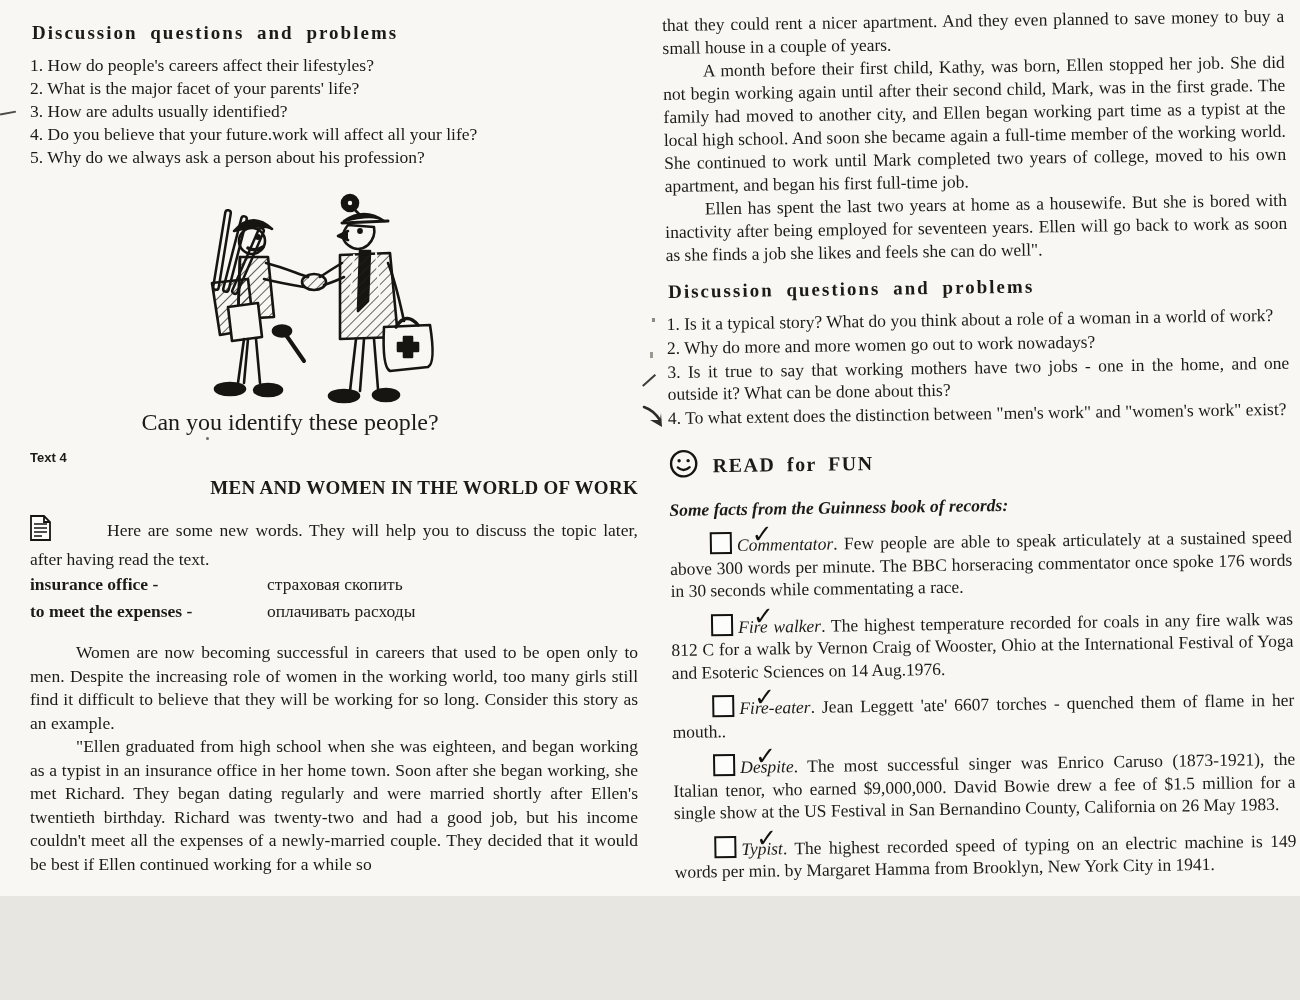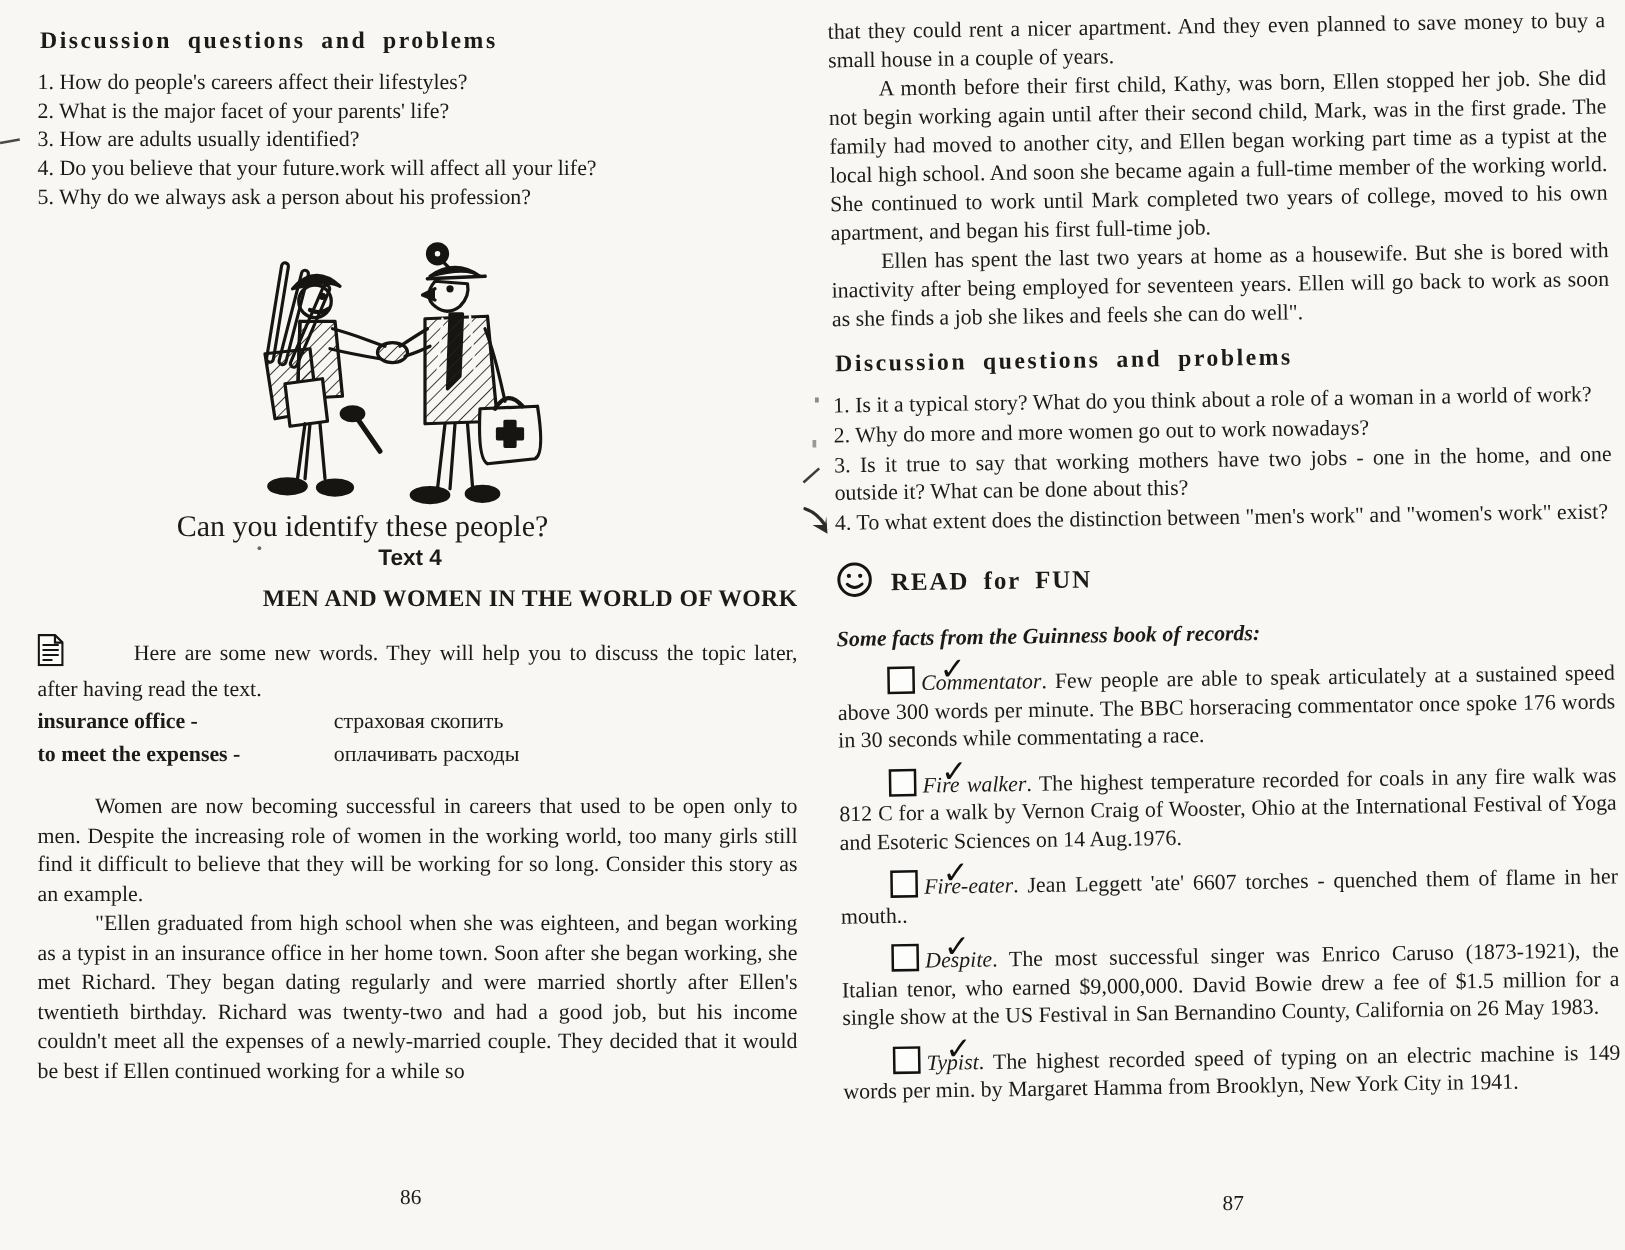--- a/index.html
+++ b/index.html
@@ -1,37 +1,37 @@
 <!DOCTYPE html>
 <html><head>
 <meta charset="utf-8">
 <style>
   html,body{margin:0;padding:0;background:#e8e6e0;}
   .sheet{
-    position:relative;width:1300px;height:1000px;margin:0 auto;
+    position:relative;width:1300px;height:896px;margin:0 auto;
     background:#f8f7f3;overflow:hidden;color:#1c1b18;
     font-family:"Liberation Serif","DejaVu Serif",serif;
   }
   
   .section-heading{
     font-size:19px;font-weight:bold;letter-spacing:2px;word-spacing:6px;
     margin:0 0 10px 2px;
   }
   .q-line{font-size:17.5px;line-height:23px;}
   .para{font-size:17.5px;line-height:23.5px;text-align:justify;margin:0;}
   .indent{text-indent:46px;}
   
   .page-left{position:absolute;left:30px;top:22px;width:608px;}
   .figure-wrap{margin-top:10px;height:228px;}
   .figure-wrap svg{display:block;margin-left:148px;}
   .caption{width:520px;text-align:center;font-size:24px;margin-top:2px;}
   .text-label{
-    text-align:center;padding-right:12px;
+    text-align:left;padding-right:12px;margin-top:14px;
     font-family:"Liberation Sans","DejaVu Sans",sans-serif;
-    font-weight:bold;font-size:18px;
+    font-weight:bold;font-size:13px;
   }
   .doc-title{
     text-align:right;font-size:19px;font-weight:bold;margin:12px 0 0 0;
     letter-spacing:.3px;
   }
   .intro{font-size:17.5px;line-height:24px;text-align:justify;margin:16px 0 0 0;}
   .doc-icon{display:inline-block;vertical-align:-5px;margin-right:56px;}
   .vocab{}
   .vocab-row{display:flex;font-size:17.5px;line-height:27px;}
   .vocab-en{width:237px;font-weight:bold;}

